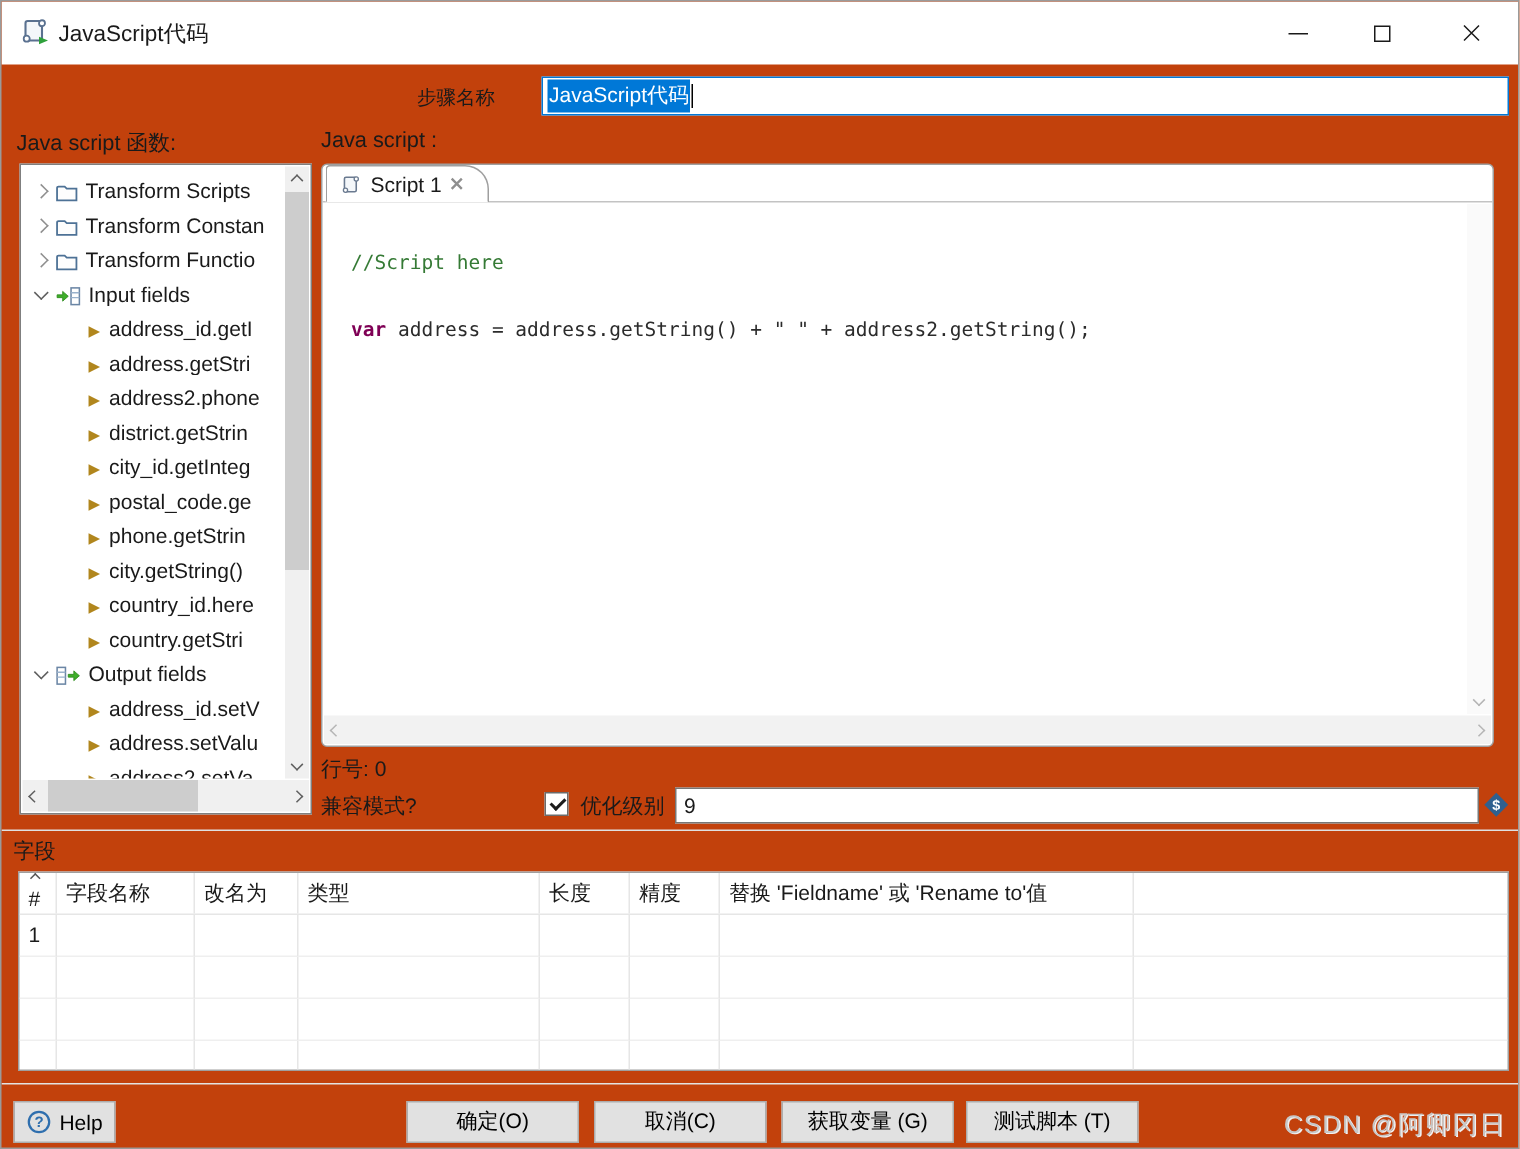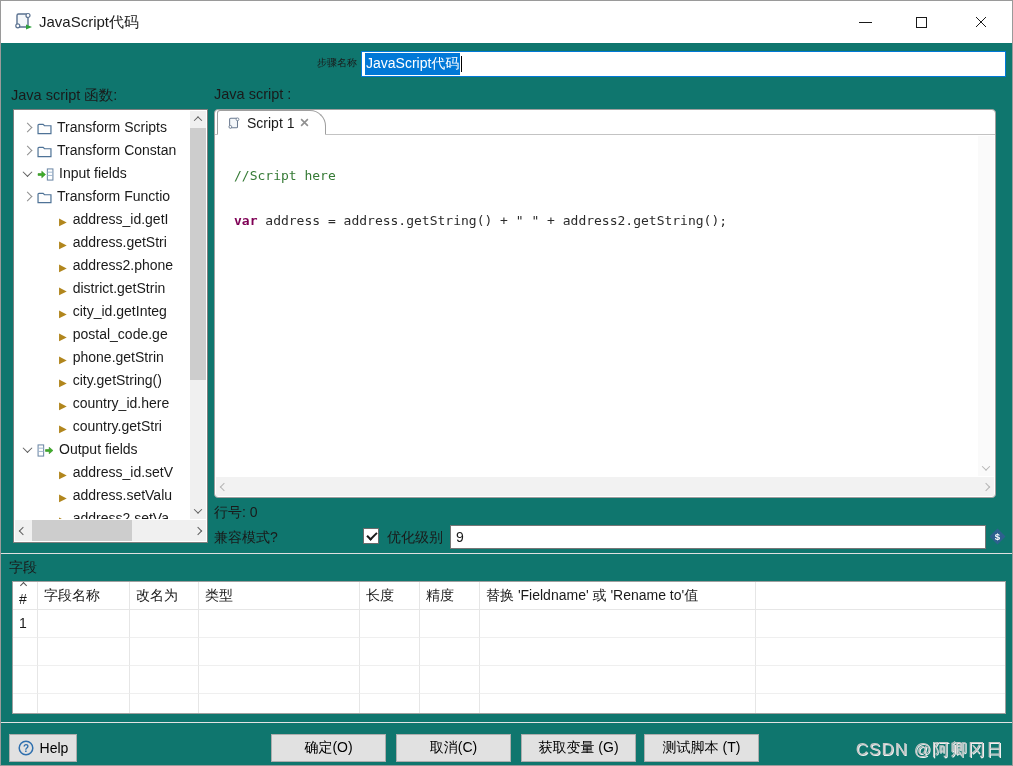--- a/index.html
+++ b/index.html
@@ -1,32 +1,32 @@
 <!DOCTYPE html>
 <html><head>
 <meta charset="utf-8">
 <style>
   * { box-sizing: border-box; margin: 0; padding: 0; }
   html,body { background:#fff; }
   body { font-family: "Liberation Sans", sans-serif; color:#1a1a1a; }
-  .window { position:relative; width:1013px; height:766px; background:#0f766e; border:1px solid #9a9a9a; overflow:hidden; }
+  .window { position:relative; width:1013px; height:766px; background:#c2410c; border:1px solid #9a9a9a; overflow:hidden; }
 
   
   .titlebar { position:absolute; left:0; top:0; right:0; height:42px; background:#fff; }
   .title-icon { position:absolute; left:12px; top:10px; width:20px; height:20px; }
   .title-text { position:absolute; left:38px; top:12px; font-size:15px; }
   .winbtn { position:absolute; top:8px; width:36px; height:26px; display:flex; align-items:center; justify-content:center; }
   .winbtn.min { left:846px; }
   .winbtn.max { left:902px; }
   .winbtn.close { left:962px; }
   .min-glyph { width:13px; height:0; border-top:1px solid #1a1a1a; }
   .max-glyph { width:11px; height:11px; border:1px solid #1a1a1a; }
 
   
-  .stepname-label { position:absolute; left:250px; top:55px; width:106px; text-align:right; font-size:10px; }
+  .stepname-label { position:absolute; left:250px; top:55px; width:106px; text-align:center; font-size:13px; }
   .stepname-input { position:absolute; left:360px; top:50px; width:645px; height:26px; background:#fff; border:1px solid #0078d7; display:flex; align-items:center; padding-left:3px; font-size:14px; }
   .stepname-input .sel { background:#0078d7; color:#fff; padding:2px 1px; }
   .caret { width:1px; height:16px; background:#000; display:inline-block; margin-left:1px; }
 
   
   .lp-label { position:absolute; left:10px; top:85px; font-size:14.5px; }
   .rp-label { position:absolute; left:213px; top:85px; font-size:14.5px; }
 
   
   .tree-box { position:absolute; left:12px; top:108px; width:195px; height:434px; border:1px solid #7f7f7f; background:#fff; }
@@ -159,44 +159,44 @@
           <span class="chev"></span>
           <span class="ic ic-folder">
             <svg viewBox="0 0 16 13" width="15" height="12">
               <path d="M1 3.5 V11.5 H15 V3 H8 L6.5 1.5 H2 A1 1 0 0 0 1 2.5 Z" fill="#fdfdfd" stroke="#4e7296" stroke-width="1.3"></path>
             </svg>
           </span>
 
           <span class="tlabel">Transform Constan</span>
         </div>
 
+        <div class="titem folder">
+          <span class="chev"></span>
+          <span class="ic ic-folder">
+            <svg viewBox="0 0 16 13" width="15" height="12">
+              <path d="M1 3.5 V11.5 H15 V3 H8 L6.5 1.5 H2 A1 1 0 0 0 1 2.5 Z" fill="#fdfdfd" stroke="#4e7296" stroke-width="1.3"></path>
+            </svg>
+          </span>
+
+          <span class="tlabel">Transform Functio</span>
+        </div>
+
         <div class="titem input">
           <span class="chev"></span>
 
           <span class="ic ic-input">
             <svg viewBox="0 0 18 14" width="17" height="13">
               <path d="M1 6 h4 V3.5 l4 3.5 -4 3.5 V8 H1 Z" fill="#3fae2a" stroke="#2c8a1c" stroke-width="0.6"></path>
               <rect x="11" y="1" width="6" height="12" fill="#fff" stroke="#6b86a5" stroke-width="1.1"></rect>
               <line x1="11" y1="4.5" x2="17" y2="4.5" stroke="#9ab2cc" stroke-width="1"></line>
               <line x1="11" y1="8" x2="17" y2="8" stroke="#9ab2cc" stroke-width="1"></line>
             </svg>
           </span>
 
           <span class="tlabel">Input fields</span>
-        </div>
-
-        <div class="titem folder">
-          <span class="chev"></span>
-          <span class="ic ic-folder">
-            <svg viewBox="0 0 16 13" width="15" height="12">
-              <path d="M1 3.5 V11.5 H15 V3 H8 L6.5 1.5 H2 A1 1 0 0 0 1 2.5 Z" fill="#fdfdfd" stroke="#4e7296" stroke-width="1.3"></path>
-            </svg>
-          </span>
-
-          <span class="tlabel">Transform Functio</span>
         </div>
 
         <div class="titem leaf">
           <span class="chev"></span>
 
           <span class="ic ic-leaf">▶</span>
           <span class="tlabel">address_id.getI</span>
         </div>
 
         <div class="titem leaf">

